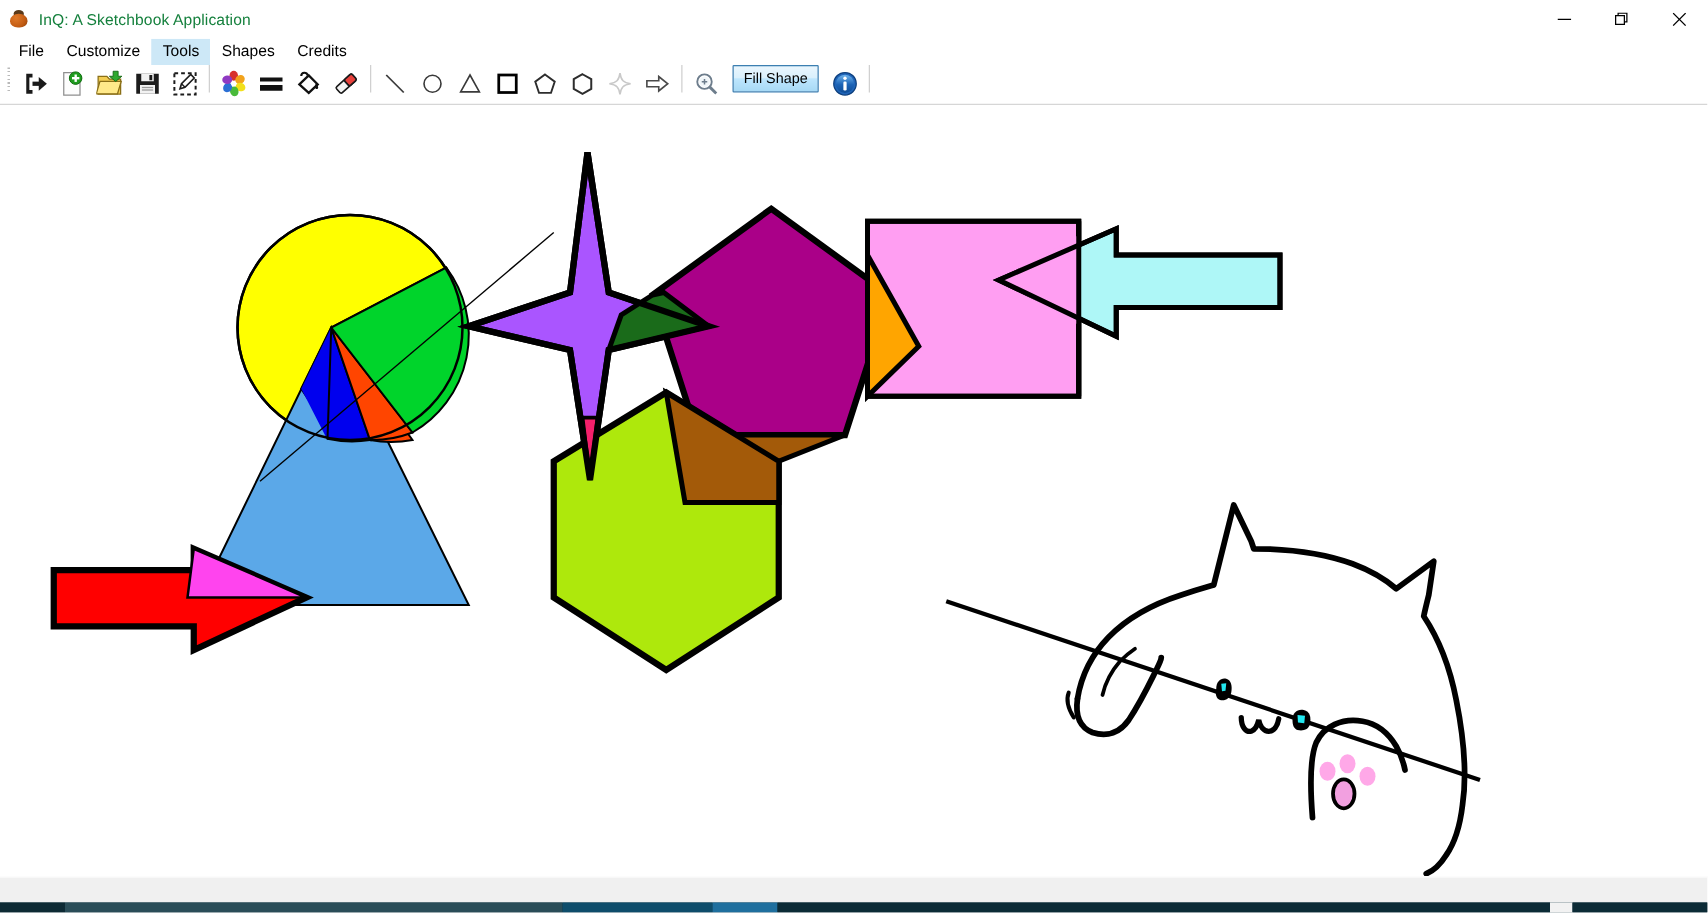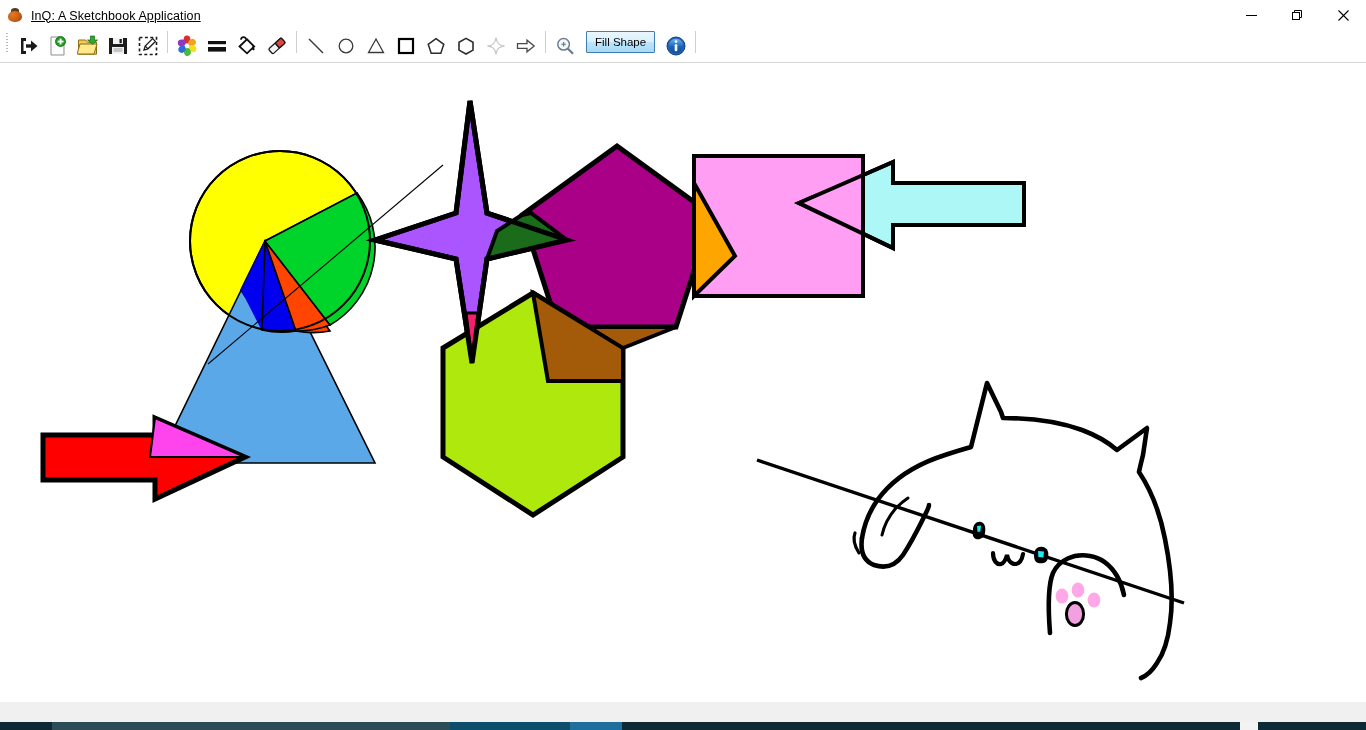--- a/index.html
+++ b/index.html
@@ -41,23 +41,22 @@
   }
   .title-icon .top {
     position: absolute;
     left: 4px; top: 0px;
     width: 8px; height: 5px;
     background: #5b3a1a;
     border-radius: 50% 50% 0 0;
   }
   .title-text {
     font-size: 12.5px;
-    color: #000000;
+    color: #15803d;
     letter-spacing: 0.1px;
-    text-decoration: underline;
   }
   .win-buttons {
     position: absolute;
     right: 0; top: 0;
     height: 31px;
     display: flex;
   }
   .win-btn {
     width: 46px; height: 31px;
     display: flex; align-items: center; justify-content: center;
@@ -191,20 +190,27 @@
       </div>
       <div class="win-btn close">
         <svg width="11" height="11" viewBox="0 0 11 11">
           <line x1="0.5" y1="0.5" x2="10.5" y2="10.5" stroke="currentColor" stroke-width="1.1"></line>
           <line x1="10.5" y1="0.5" x2="0.5" y2="10.5" stroke="currentColor" stroke-width="1.1"></line>
         </svg>
       </div>
     </div>
   </div>
 
+  <div class="menubar">
+    <div class="menu-item">File</div>
+    <div class="menu-item">Customize</div>
+    <div class="menu-item active">Tools</div>
+    <div class="menu-item">Shapes</div>
+    <div class="menu-item">Credits</div>
+  </div>
 
   <div class="toolbar">
 
     <div class="grip"></div>
 
     <div class="tb-btn">
       <svg width="22" height="22" viewBox="0 0 22 22">
         <path d="M4 3 h5 v3 h-2.5 v10 h2.5 v3 h-5 z" fill="#1a1a1a"></path>
         <rect x="9" y="9.3" width="6.5" height="3.4" fill="#1a1a1a"></rect>
         <polygon points="14,5.5 20.5,11 14,16.5" fill="#1a1a1a"></polygon>

